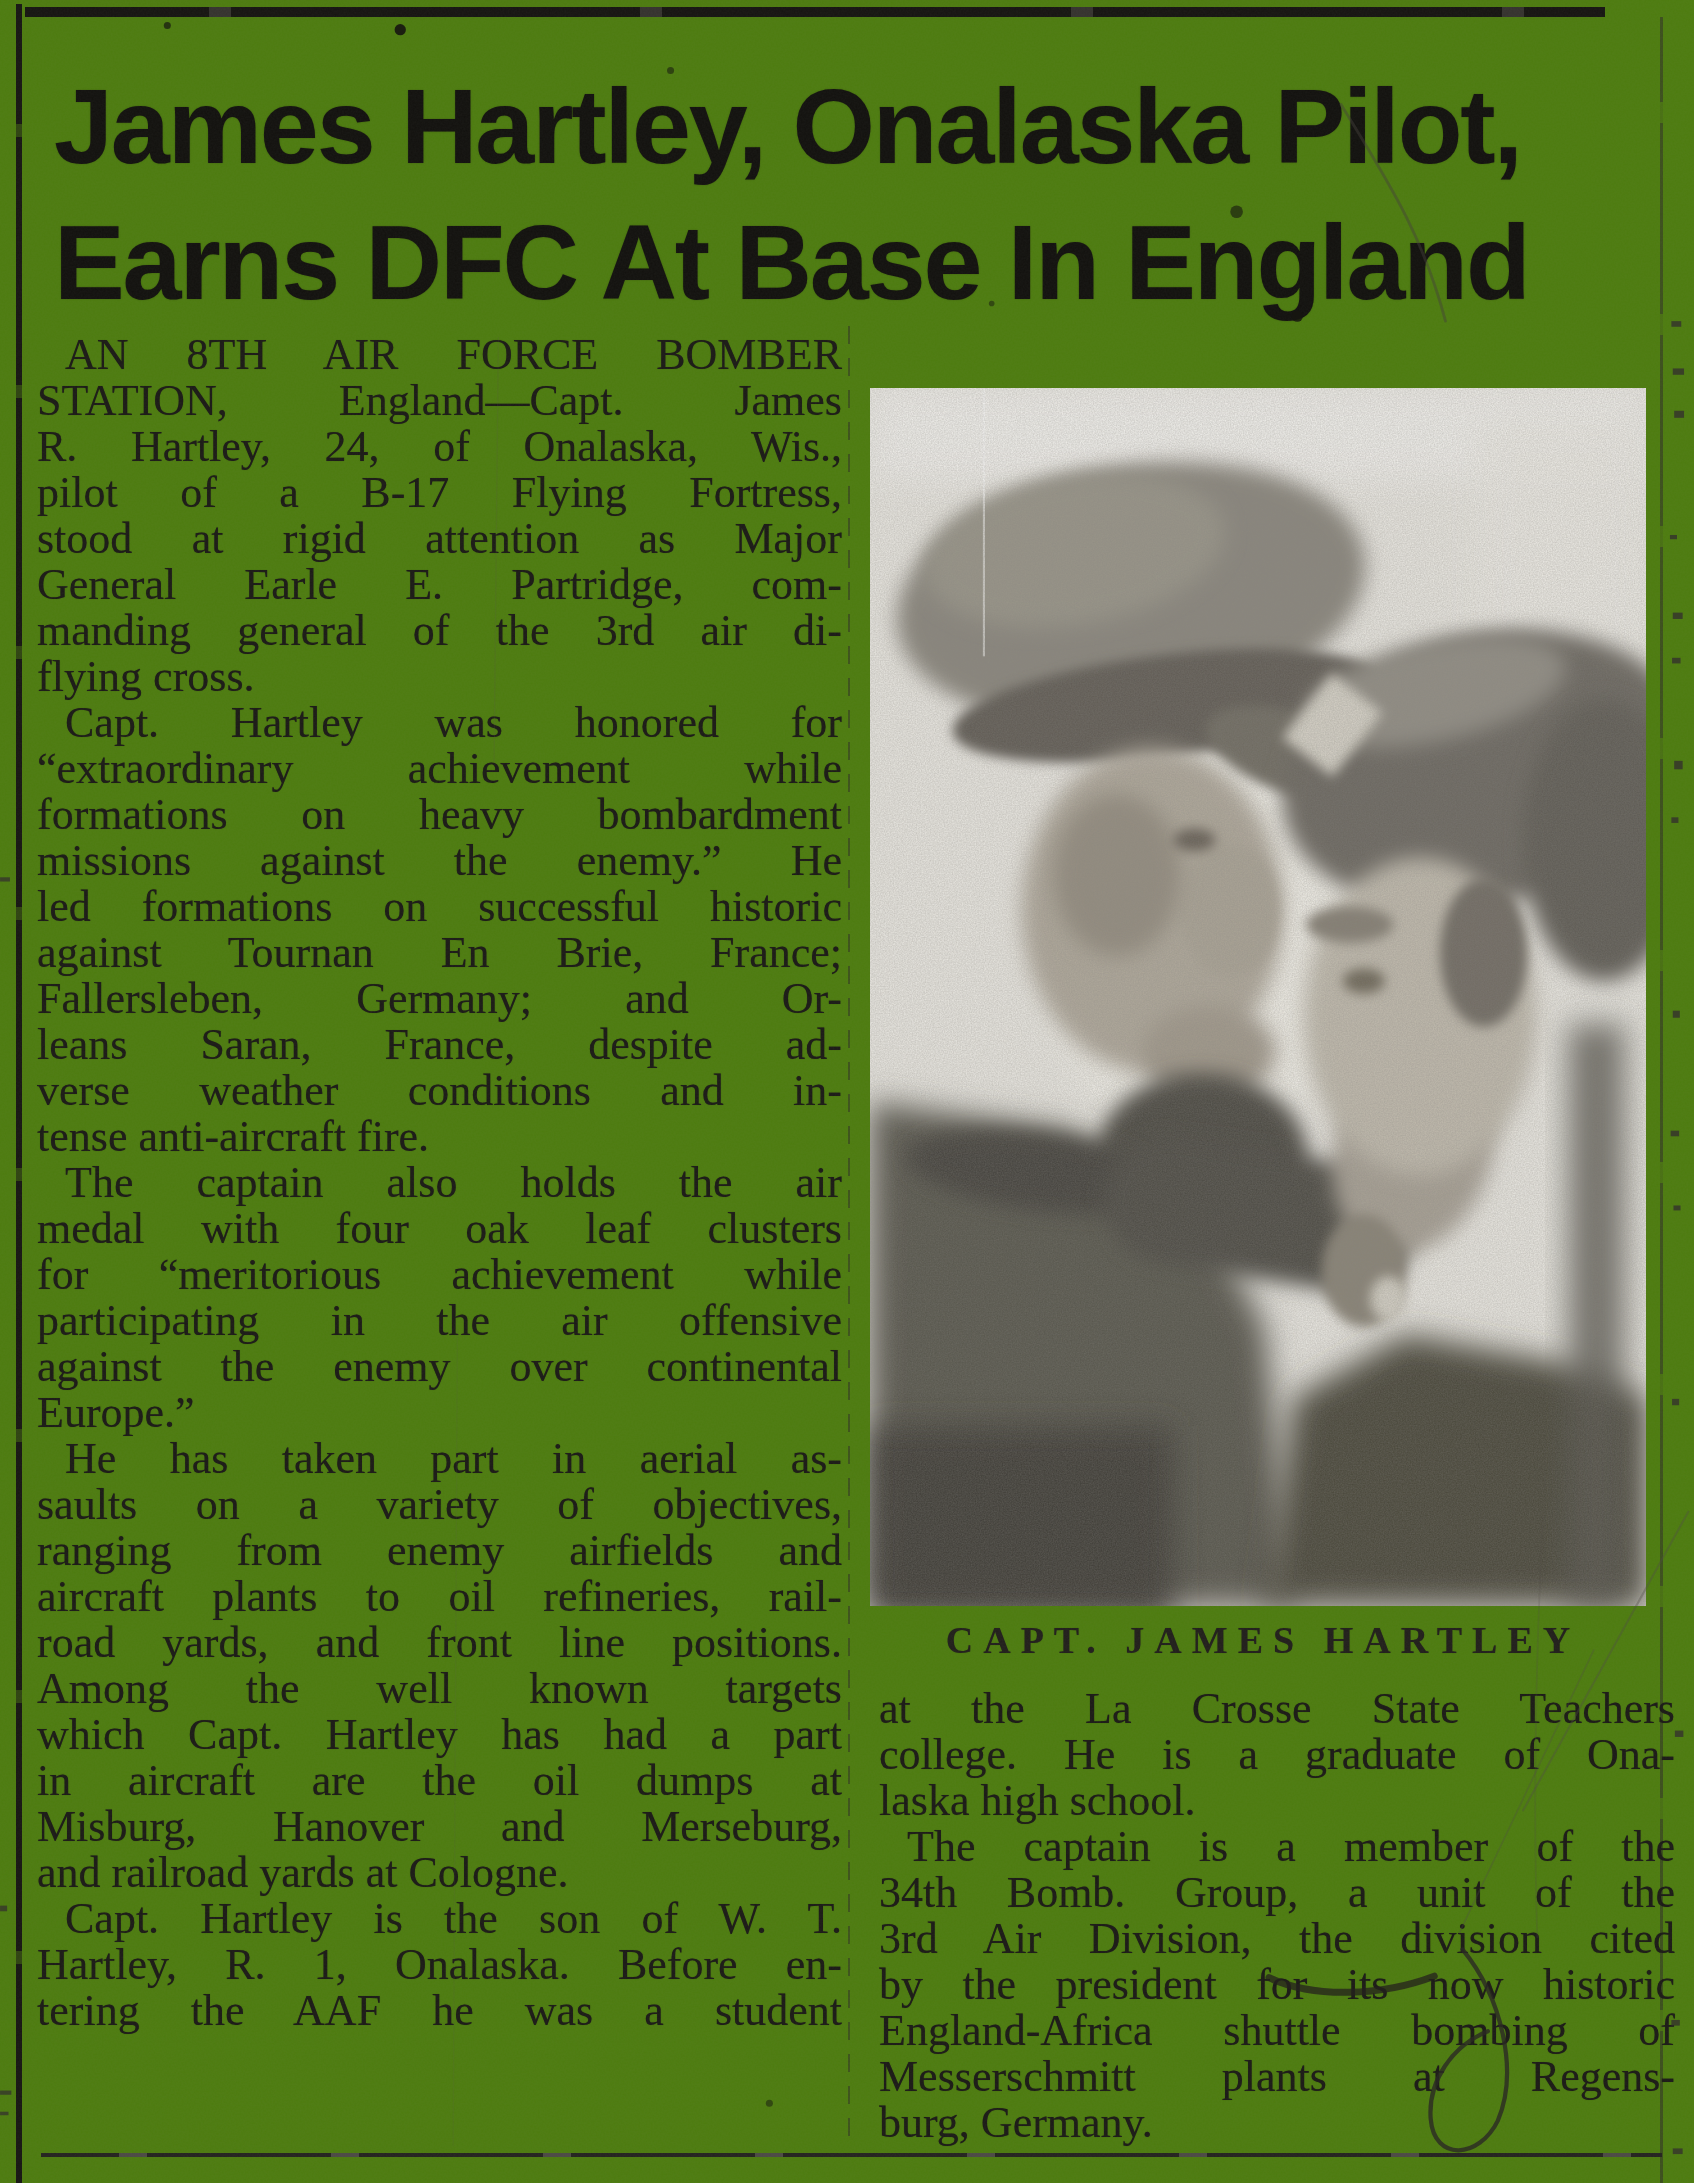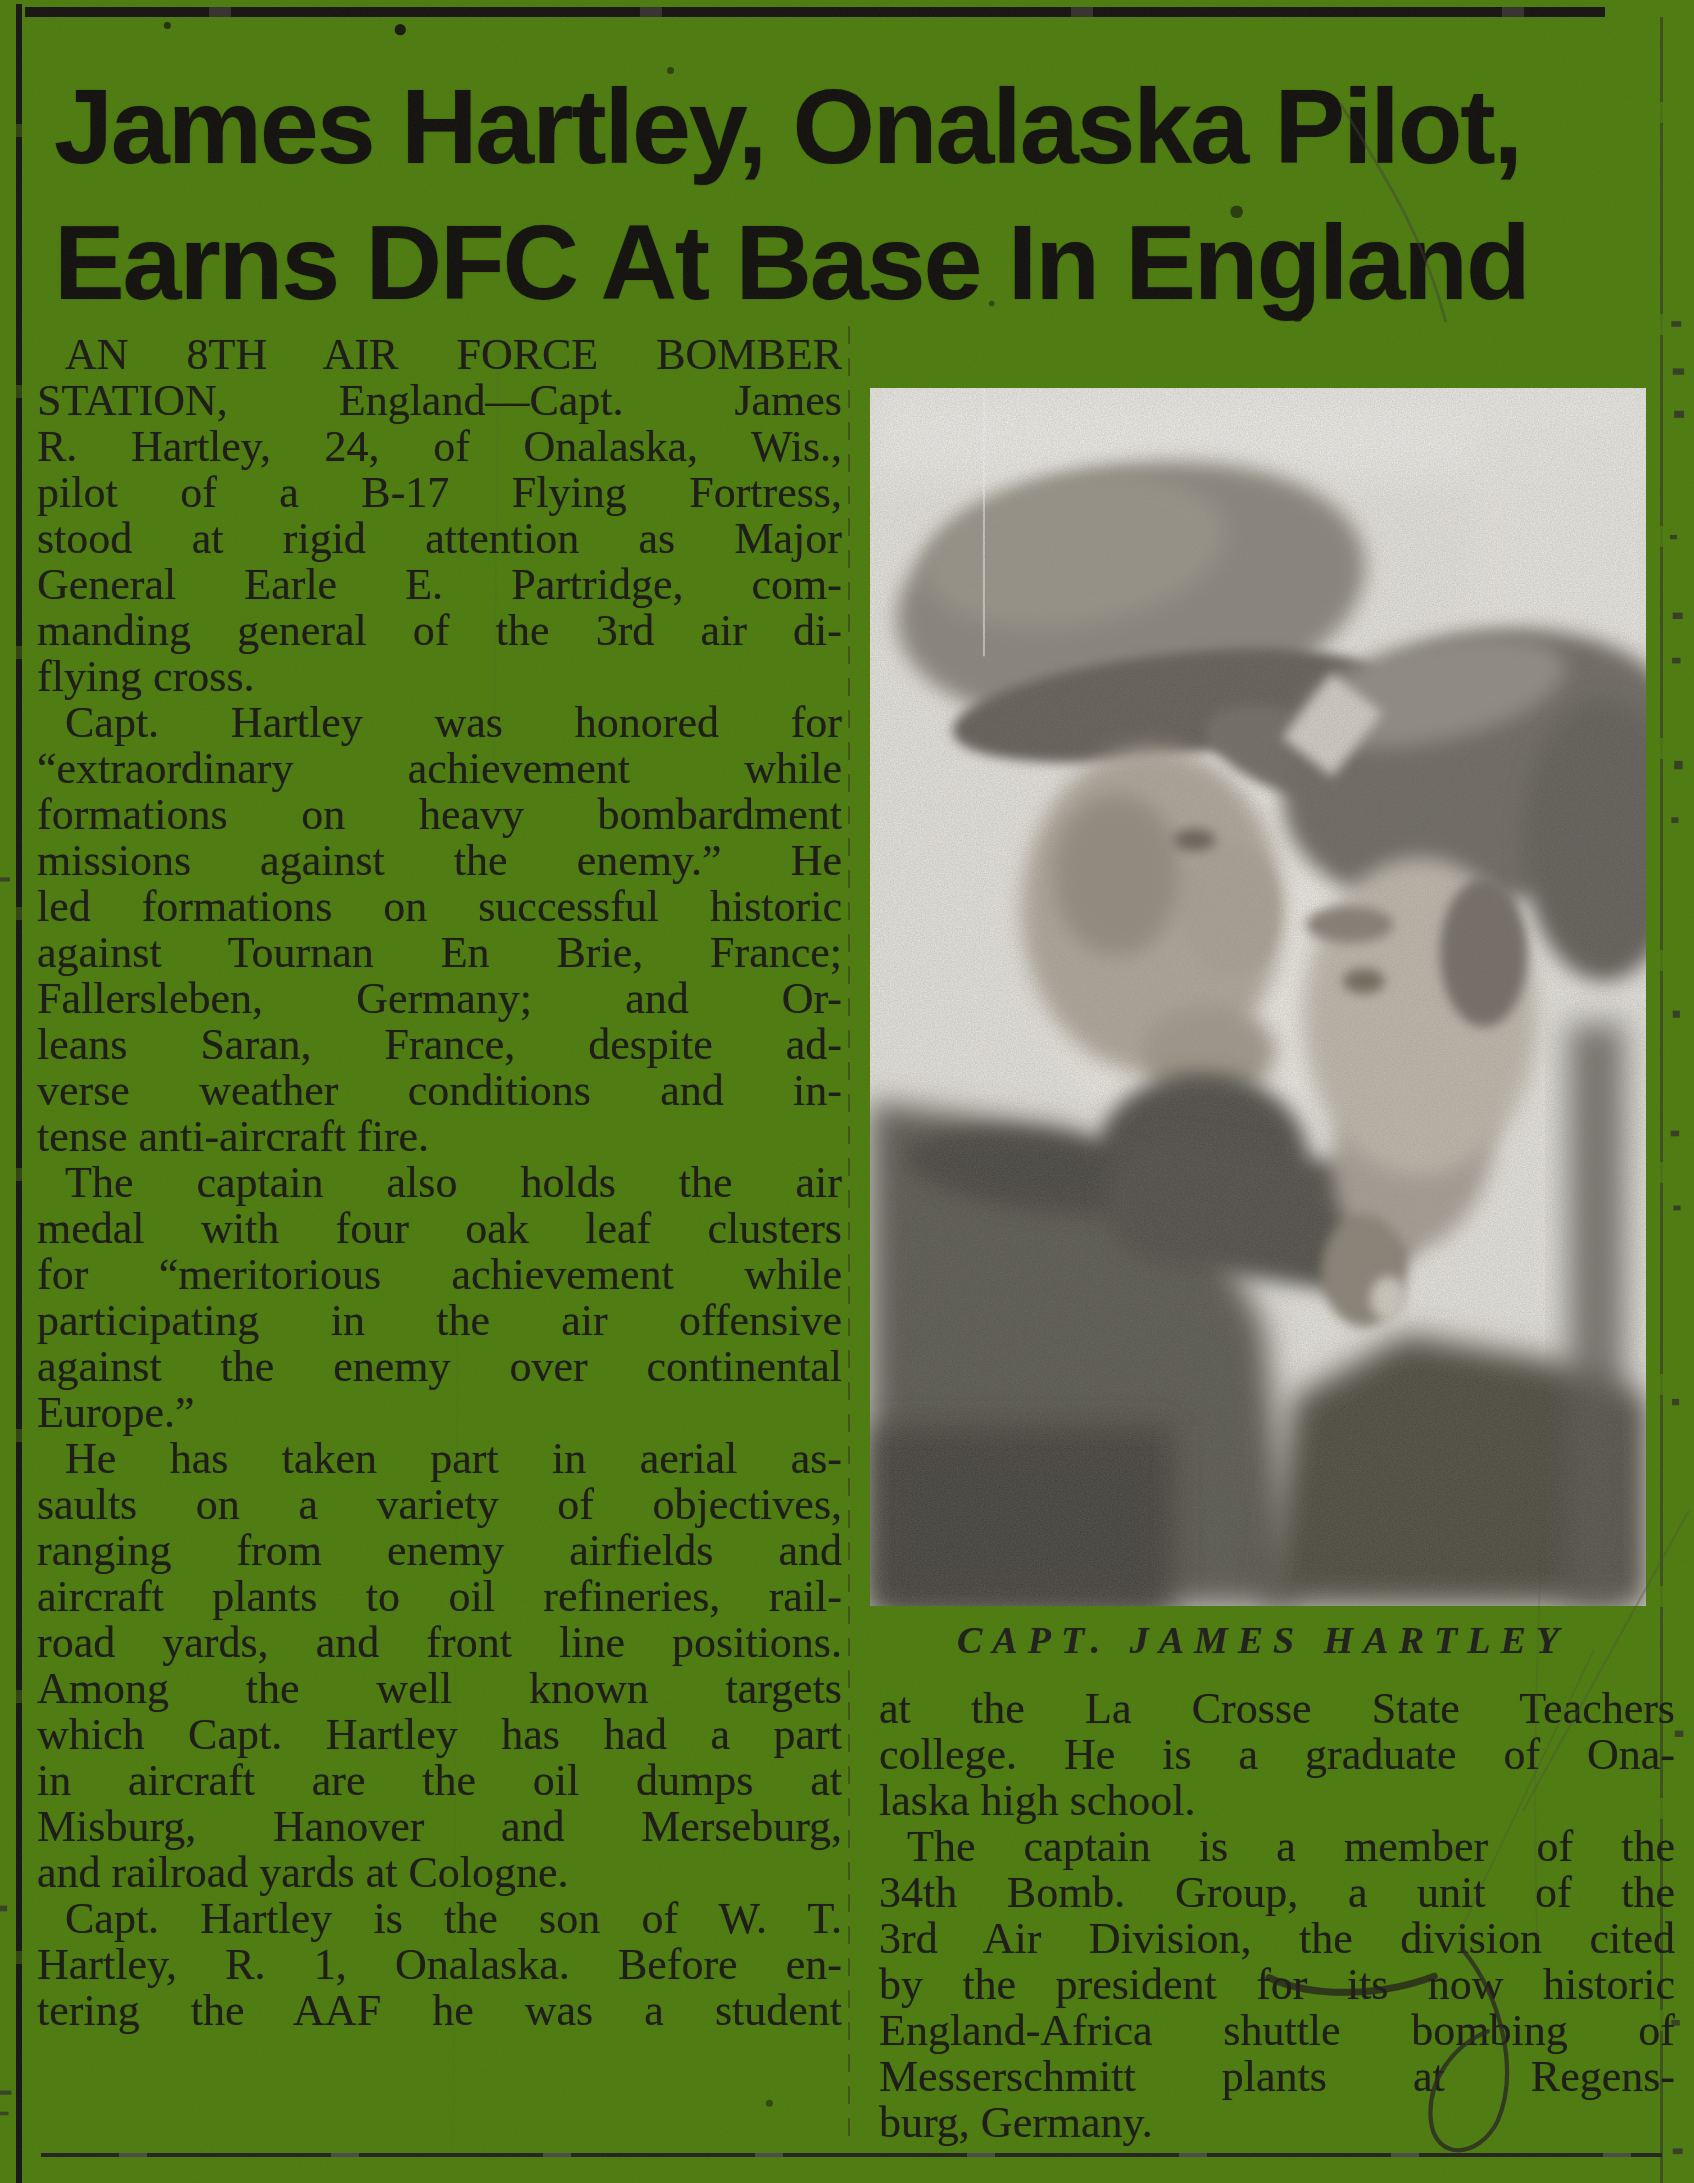--- a/index.html
+++ b/index.html
@@ -74,21 +74,20 @@
   .photo-wrap svg { display: block; width: 100%; height: 100%; }
   .caption {
     position: absolute; left: 870px; top: 1618px; width: 776px; height: 45px;
     font-family: "Liberation Serif", serif;
     font-weight: bold;
     font-size: 38px; line-height: 45px;
     letter-spacing: 10px; text-indent: 10px;
     text-align: center;
     color: #211f1b;
     text-shadow: 0 0 0.7px rgba(33,31,27,.5);
-    font-style: italic;
   }
   
   .marks {
     position: absolute; left: 0; top: 0; width: 1694px; height: 2183px;
     pointer-events: none;
   }
 </style>
 </head>
 <body>
 

